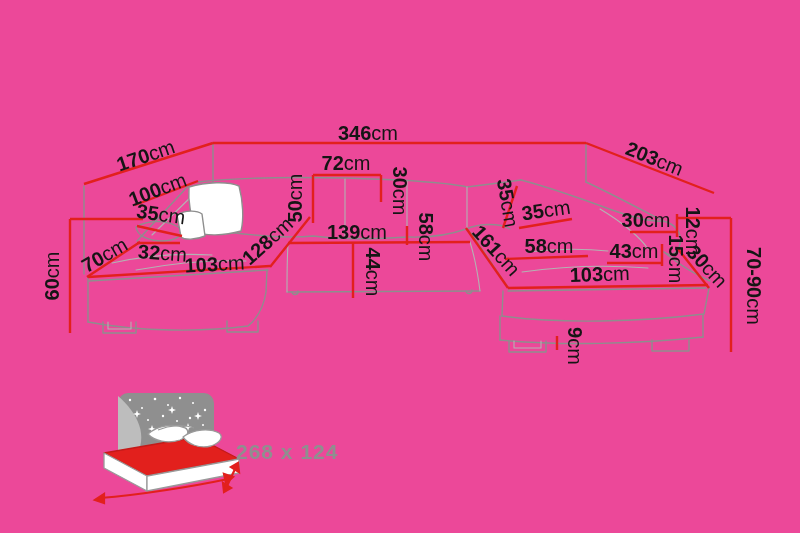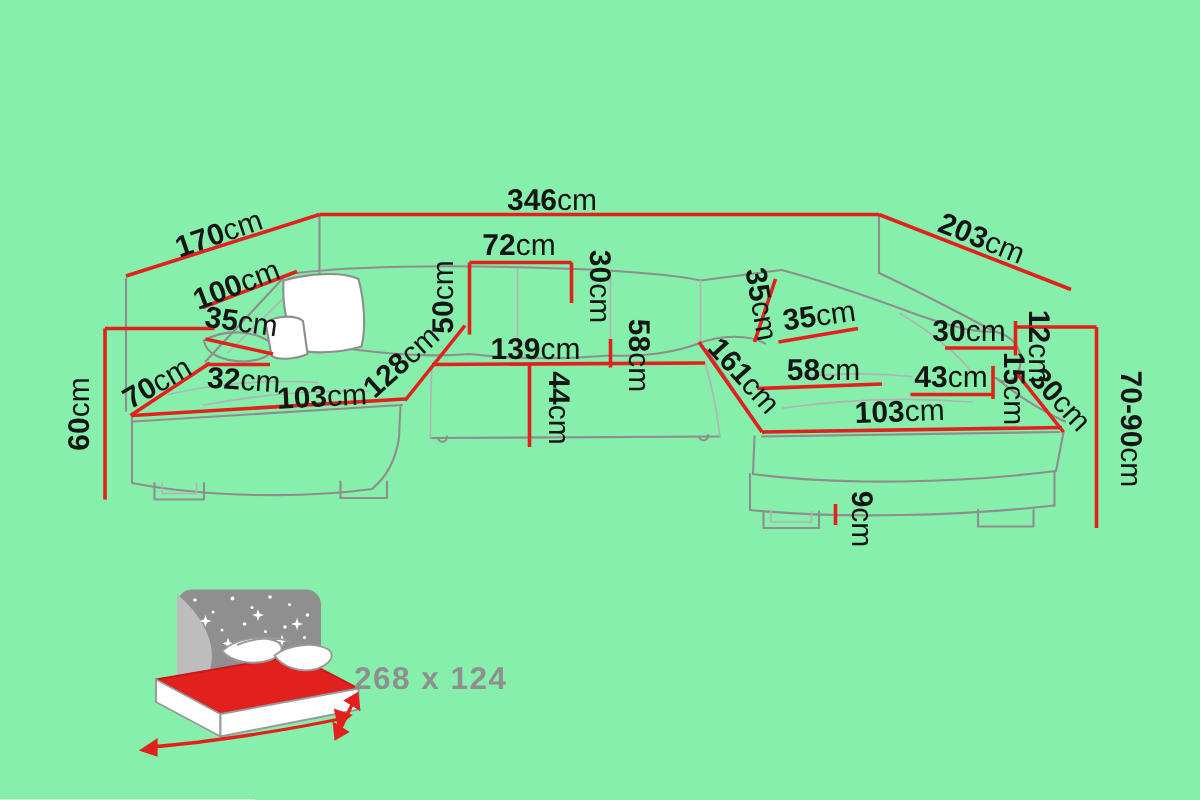--- a/index.html
+++ b/index.html
@@ -1,16 +1,16 @@
 <!DOCTYPE html>
 <html><head>
 <meta charset="utf-8">
 <style>
   html,body{margin:0;padding:0;background:#ffffff;}
-  .stage{position:relative;width:800px;height:533px;background:#86efac;overflow:hidden;
+  .stage{position:relative;width:800px;height:533px;background:#ec4899;overflow:hidden;
          font-family:"Liberation Sans",sans-serif;}
   svg{display:block}
   .dim-label{fill:#151515;font-family:"Liberation Sans",sans-serif;font-size:20px;}
   .dim-label .num{font-weight:700;}
   .dim-label .unit{font-weight:400;}
   .bed-size{fill:#8f8f8f;font-weight:700;font-size:21px;letter-spacing:1px;
             font-family:"Liberation Sans",sans-serif;}
   .red{stroke:#e2201d;stroke-width:2.4;fill:none;}
   .sofa{stroke:#8e8e8e;fill:none;stroke-width:1.4;stroke-linecap:round;stroke-linejoin:round;}
   .sofa .lt{stroke:#b3b3b3;stroke-width:1.1;}

